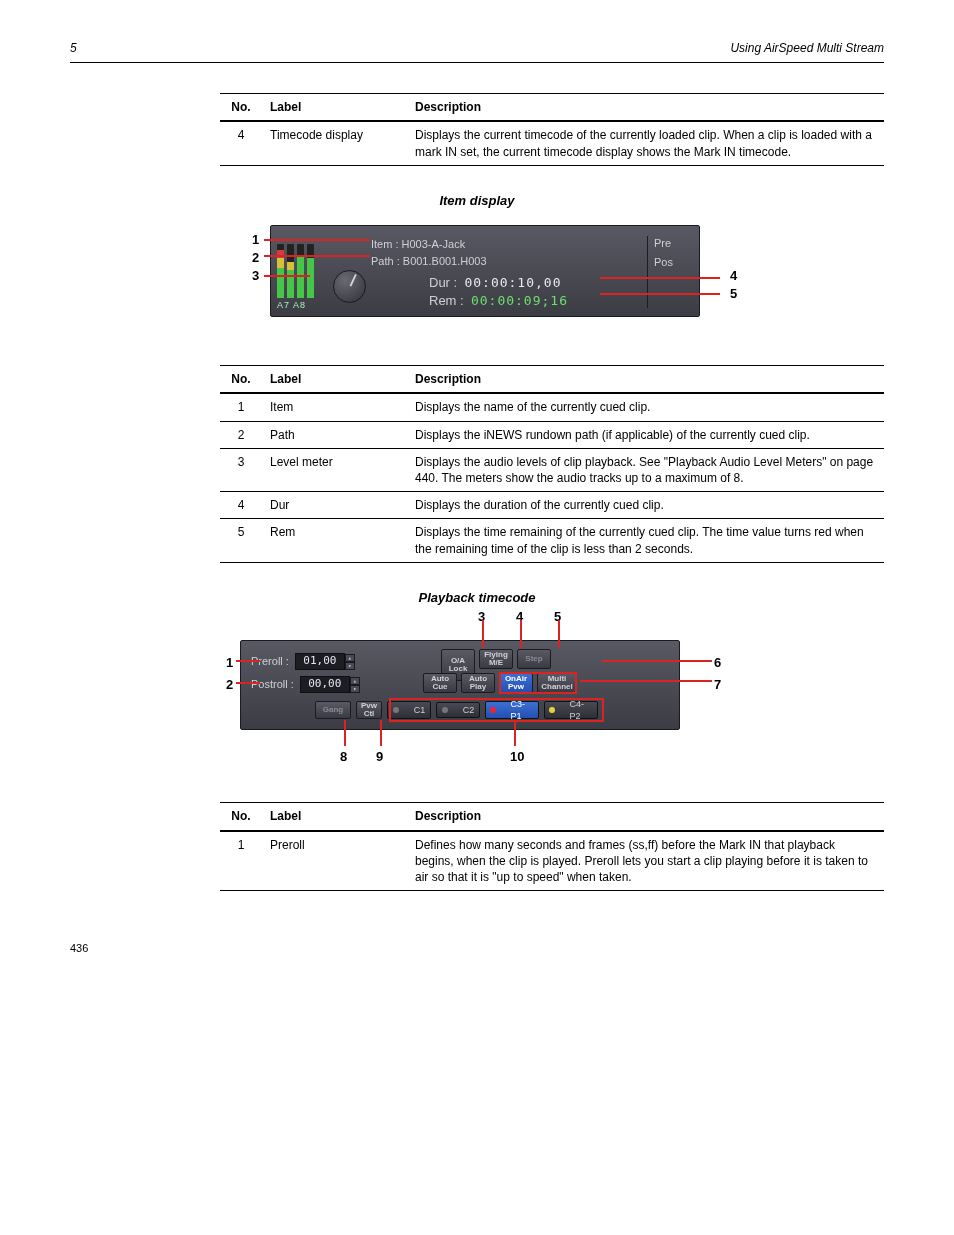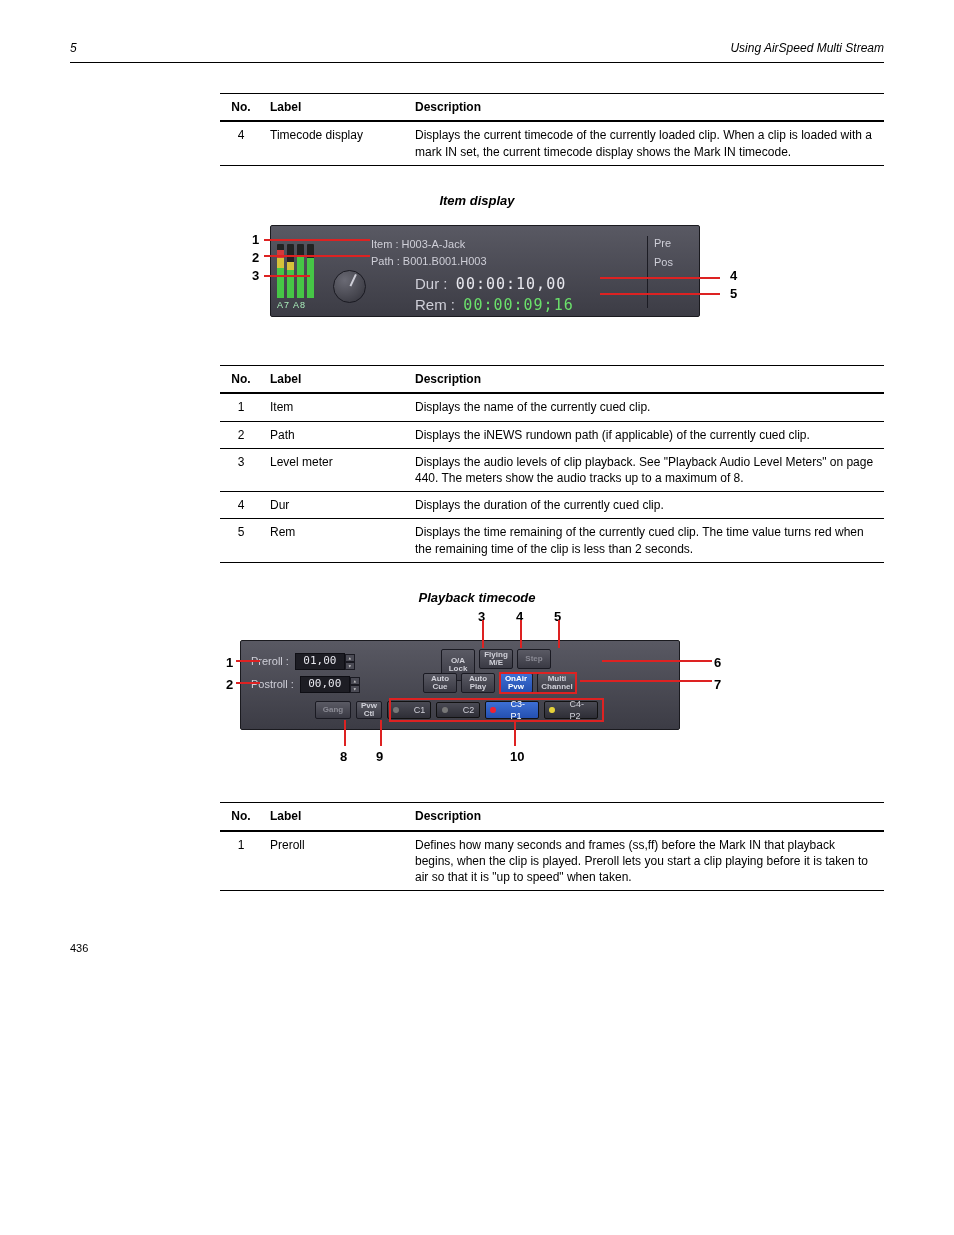--- a/index.html
+++ b/index.html
@@ -87,21 +87,21 @@
     content: "";
     position: absolute;
     width: 2px; height: 13px;
     background: #cfcfd8;
     left: 15px; top: 2px;
     transform-origin: 1px 14px;
     transform: rotate(25deg);
   }
 
   .p1-text { position: absolute; left: 100px; top: 10px; color: #cfcfd8; line-height: 1.5; font-size: 11px; }
-  .p1-dur { position: absolute; left: 144px; top: 48px; color: #cfcfd8; font-size: 15px; }
+  .p1-dur { position: absolute; left: 158px; top: 48px; color: #cfcfd8; font-size: 13px; }
   .p1-dur .v { color: #e8e8ef; font-family: monospace; letter-spacing: 1px; }
   .p1-dur .g { color: #6be06b; font-family: monospace; letter-spacing: 1px; }
   .p1-right { position: absolute; right: 6px; top: 10px; width: 46px; color: #cfcfd8; font-size: 11px; border-left: 1px solid #1c1c24; padding-left: 6px; height: 72px; }
   .p1-right div { margin-bottom: 4px; }
 
   
   .callouts { position: absolute; inset: 0; pointer-events: none; }
   .co-line { position: absolute; background: #d22; height: 2px; }
   .co-vline { position: absolute; background: #d22; width: 2px; }
   .co-num {

